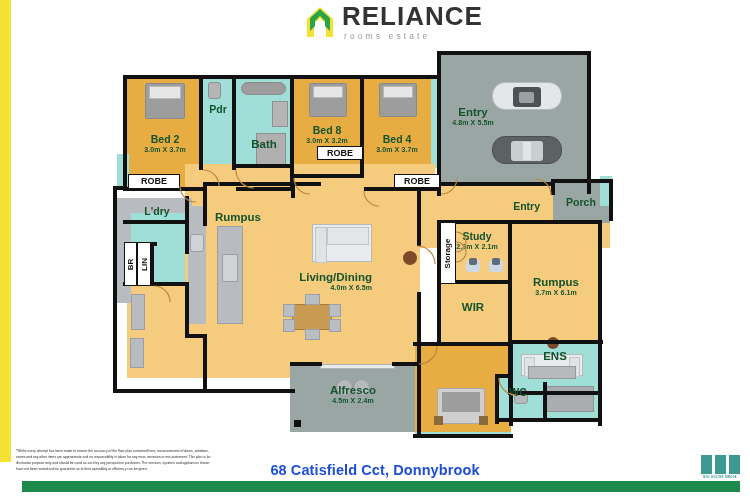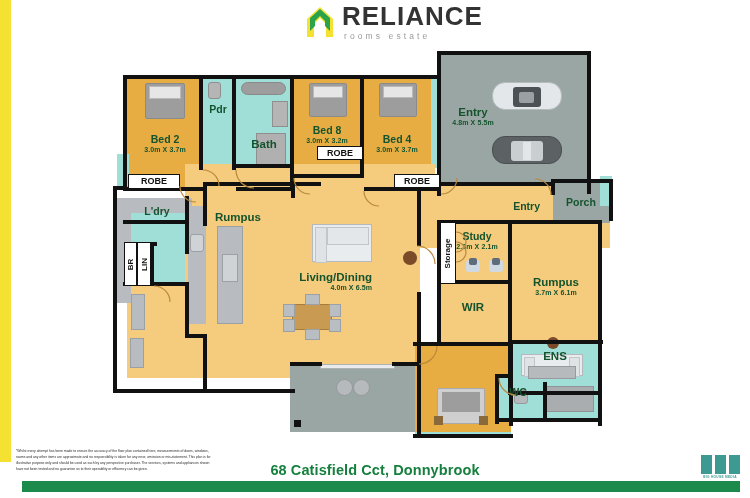--- a/index.html
+++ b/index.html
@@ -33,21 +33,21 @@
        font-weight:bold;text-align:center;color:#111;box-sizing:border-box;}
   .vtag{position:absolute;background:#fff;border:1.6px solid #111;box-sizing:border-box;
         display:flex;align-items:center;justify-content:center;}
   .vtag span{transform:rotate(-90deg);font-size:8px;font-weight:bold;white-space:nowrap;color:#111;}
   .fx{position:absolute;box-sizing:border-box;}
 
   
   .disclaimer{position:absolute;left:16px;top:449px;width:200px;font-size:3.4px;
               line-height:1.72;color:#2a2a2a;}
   .address{position:absolute;left:0;top:462px;width:750px;text-align:center;
-           font-size:14.5px;font-weight:bold;color:#15803d;letter-spacing:.1px;}
+           font-size:14.5px;font-weight:bold;color:#1d4ed8;letter-spacing:.1px;}
   .bh{position:absolute;right:6px;top:455px;width:48px;height:30px;}
   .bh-cols{display:flex;gap:3px;justify-content:center;}
   .bh-cols i{display:block;width:11px;height:19px;background:#3d9a93;}
   .bh-txt{font-size:3.2px;letter-spacing:.3px;color:#3d9a93;text-align:center;margin-top:1px;font-weight:bold;}
 </style>
 </head>
 <body>
 
 <div id="sheet">
 
@@ -281,20 +281,24 @@
     </div>
     <div class="lbl" style="left:488px;top:155px;width:52px;text-align:right;">
       <div class="n">Entry</div>
     </div>
     <div class="lbl" style="left:556px;top:151px;width:50px;">
       <div class="n">Porch</div>
     </div>
     <div class="lbl" style="left:516px;top:230px;width:80px;">
       <div class="n big">Rumpus</div>
       <div class="d">3.7m X 6.1m</div>
+    </div>
+    <div class="lbl" style="left:295px;top:338px;width:116px;">
+      <div class="n big">Alfresco</div>
+      <div class="d">4.5m X 2.4m</div>
     </div>
     <div class="lbl" style="left:512px;top:304px;width:86px;">
       <div class="n big">ENS</div>
     </div>
     <div class="lbl" style="left:498px;top:341px;width:40px;">
       <div class="n">WC</div>
     </div>
 
     <div class="tag" style="left:128px;top:128px;width:52px;height:15px;line-height:13px;">
       <span>ROBE</span>

